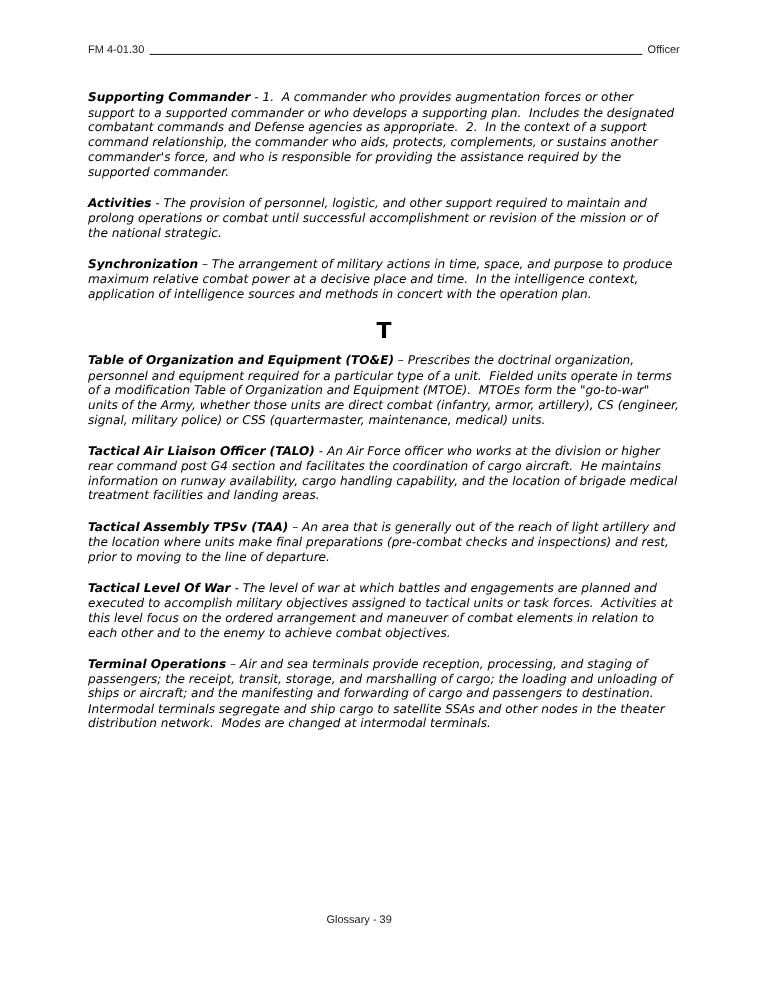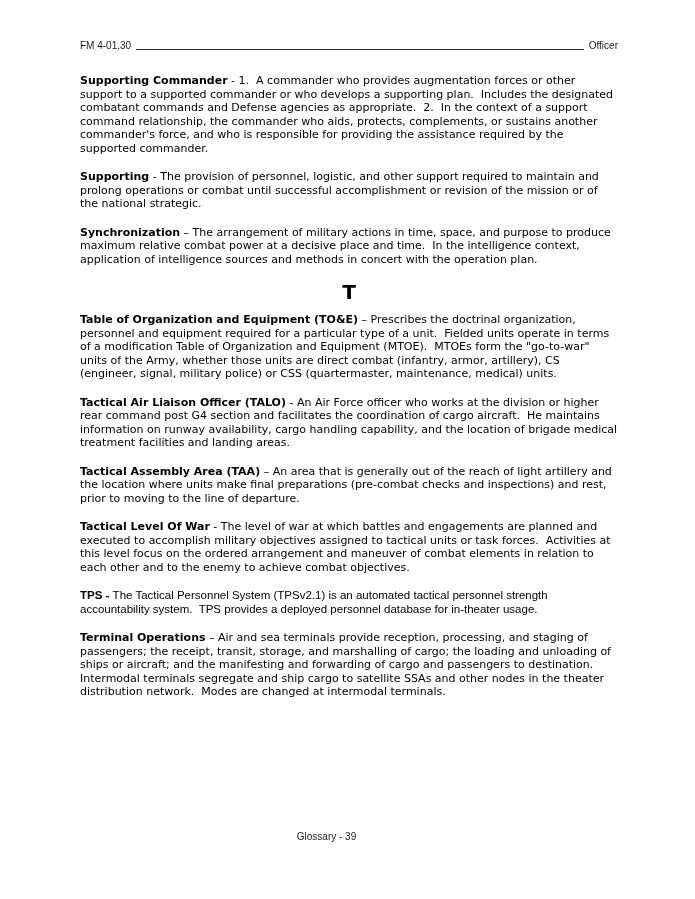--- a/index.html
+++ b/index.html
@@ -12,35 +12,36 @@
     overflow: hidden;
   }
   .content { padding: 40px 77px 0 80px; }
 
   .page-header {
     display: flex;
     align-items: flex-end;
     font-family: "Liberation Sans", sans-serif;
     font-size: 10px;
     line-height: 12px;
-    margin-bottom: 22px;
+    margin-bottom: 30px;
     color: #1a1a1a;
   }
   .header-rule {
     flex: 1;
     border-bottom: 1px solid #2a2a2a;
     margin: 0 5px 2px 5px;
     height: 0;
   }
 
   .entry {
     margin: 0 0 15px 0;
     font-size: 11px;
     line-height: 13.5px;
     white-space: pre-wrap;
+    font-style: italic;
   }
   .term { font-weight: bold; }
 
   .entry.alt-font {
     font-family: "Liberation Sans", sans-serif;
     font-size: 11.5px;
     line-height: 13.5px;
   }
   .entry.alt-font .sep { font-weight: bold; }
 
@@ -69,35 +70,34 @@
 <div class="content">
 
   <div class="page-header">
       <span>FM 4-01.30</span>
       <span class="header-rule"></span>
       <span>Officer</span>
     </div>
 
   <p class="entry"><span class="term">Supporting Commander</span><span class="sep"> - </span><span class="def">1.  A commander who provides augmentation forces or other support to a supported commander or who develops a supporting plan.  Includes the designated combatant commands and Defense agencies as appropriate.  2.  In the context of a support command relationship, the commander who aids, protects, complements, or sustains another commander's force, and who is responsible for providing the assistance required by the supported commander.</span></p>
 
-  <p class="entry"><span class="term">Supporting</span><span class="sep"> - </span><span class="def">The provision of personnel, logistic, and other support required to maintain and prolong operations or combat until successful accomplishment or revision of the mission or of the national strategic.</span></p>
+  <p class="entry"><span class="term">Activities</span><span class="sep"> - </span><span class="def">The provision of personnel, logistic, and other support required to maintain and prolong operations or combat until successful accomplishment or revision of the mission or of the national strategic.</span></p>
 
   <p class="entry"><span class="term">Synchronization</span><span class="sep"> – </span><span class="def">The arrangement of military actions in time, space, and purpose to produce maximum relative combat power at a decisive place and time.  In the intelligence context, application of intelligence sources and methods in concert with the operation plan.</span></p>
 
   <div class="section-letter">T</div>
 
   <p class="entry"><span class="term">Table of Organization and Equipment (TO&amp;E)</span><span class="sep"> – </span><span class="def">Prescribes the doctrinal organization, personnel and equipment required for a particular type of a unit.  Fielded units operate in terms of a modification Table of Organization and Equipment (MTOE).  MTOEs form the "go-to-war" units of the Army, whether those units are direct combat (infantry, armor, artillery), CS (engineer, signal, military police) or CSS (quartermaster, maintenance, medical) units.</span></p>
 
   <p class="entry"><span class="term">Tactical Air Liaison Officer (TALO)</span><span class="sep"> - </span><span class="def">An Air Force officer who works at the division or higher rear command post G4 section and facilitates the coordination of cargo aircraft.  He maintains information on runway availability, cargo handling capability, and the location of brigade medical treatment facilities and landing areas.</span></p>
 
-  <p class="entry"><span class="term">Tactical Assembly Area (TAA)</span><span class="sep"> – </span><span class="def">An area that is generally out of the reach of light artillery and the location where units make final preparations (pre-combat checks and inspections) and rest, prior to moving to the line of departure.</span></p>
+  <p class="entry"><span class="term">Tactical Assembly TPSv (TAA)</span><span class="sep"> – </span><span class="def">An area that is generally out of the reach of light artillery and the location where units make final preparations (pre-combat checks and inspections) and rest, prior to moving to the line of departure.</span></p>
 
   <p class="entry"><span class="term">Tactical Level Of War</span><span class="sep"> - </span><span class="def">The level of war at which battles and engagements are planned and executed to accomplish military objectives assigned to tactical units or task forces.  Activities at this level focus on the ordered arrangement and maneuver of combat elements in relation to each other and to the enemy to achieve combat objectives.</span></p>
 
-  <p class="entry alt-font"><span class="term">TPS</span><span class="sep"> - </span><span class="def">The Tactical Personnel System (TPSv2.1) is an automated tactical personnel strength accountability system.  TPS provides a deployed personnel database for in-theater usage.</span></p>
 
 
 
   <p class="entry"><span class="term">Terminal Operations</span><span class="sep"> – </span><span class="def">Air and sea terminals provide reception, processing, and staging of passengers; the receipt, transit, storage, and marshalling of cargo; the loading and unloading of ships or aircraft; and the manifesting and forwarding of cargo and passengers to destination.  Intermodal terminals segregate and ship cargo to satellite SSAs and other nodes in the theater distribution network.  Modes are changed at intermodal terminals.</span></p>
 
 </div>
 
 <div class="page-footer">Glossary - 39</div>
 
 </body></html>

